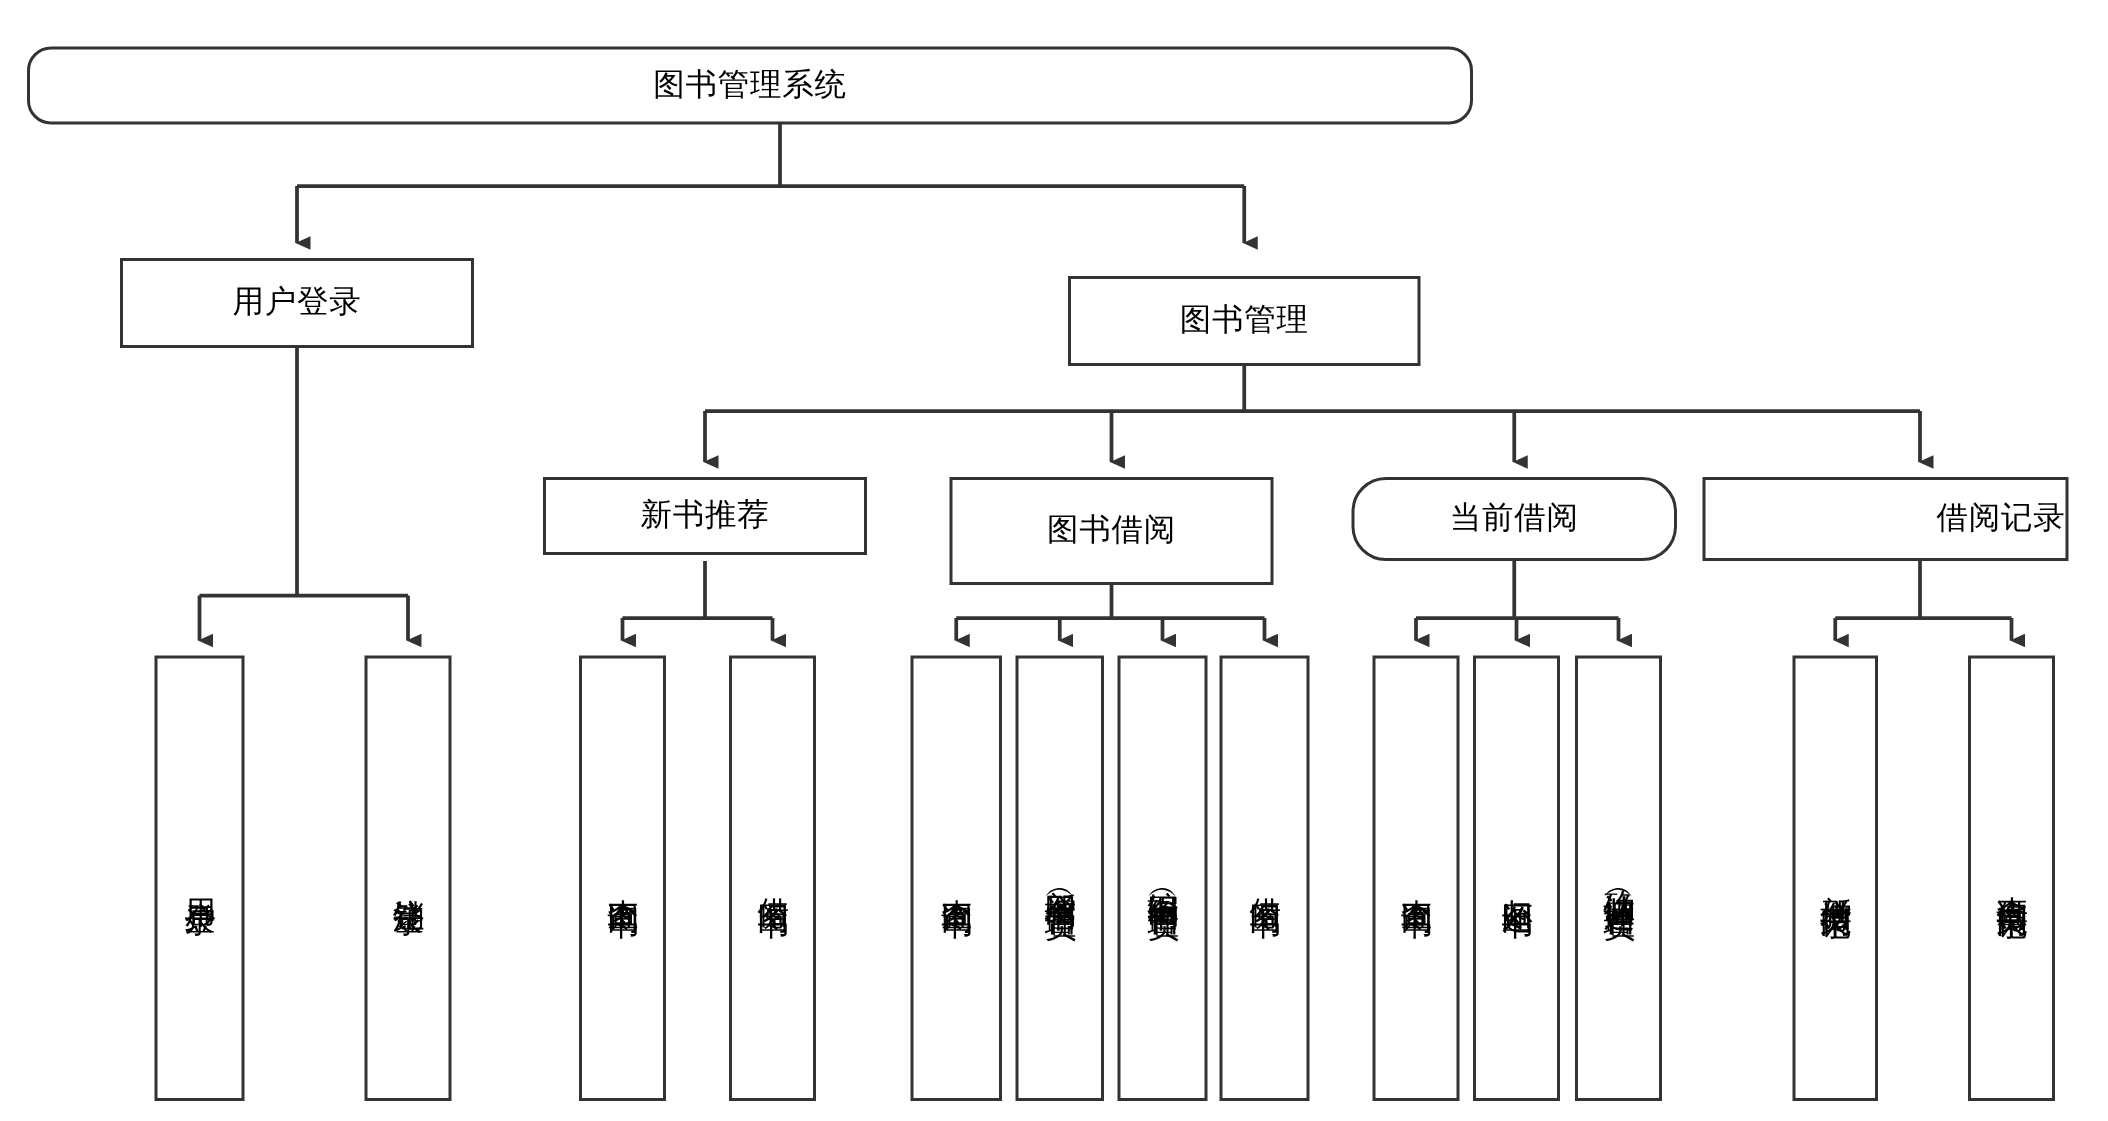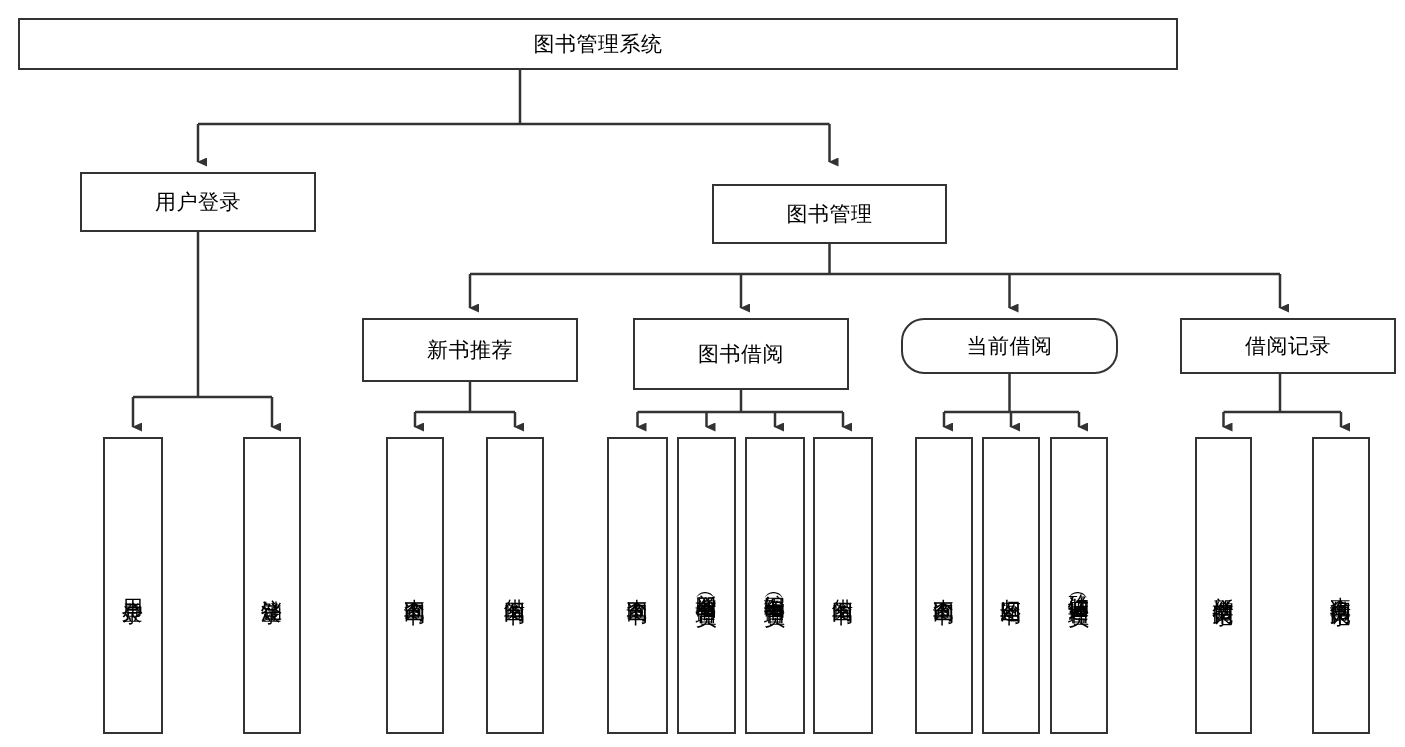--- a/index.html
+++ b/index.html
@@ -112,39 +112,39 @@
         <path d="M1011,412 L1011,427" marker-end="url(#arrowhead)"></path>
         <path d="M1079,412 L1079,427" marker-end="url(#arrowhead)"></path>
         <path d="M1280,374 L1280,412"></path>
         <path d="M1223.5,412 L1341,412"></path>
         <path d="M1223.5,412 L1223.5,427" marker-end="url(#arrowhead)"></path>
         <path d="M1341,412 L1341,427" marker-end="url(#arrowhead)"></path>
       </g>
   </svg>
 
   <div id="nodes-layer">
-      <div class="node horizontal" style="left: 18px; top: 18px; width: 1160px; height: 52px;">
+      <div class="node horizontal" style="left: 18px; top: 31px; width: 964px; height: 52px; border-radius: 16px;">
         <span class="node-label">图书管理系统</span>
       </div>
       <div class="node horizontal" style="left: 80px; top: 172px; width: 236px; height: 60px;">
         <span class="node-label">用户登录</span>
       </div>
       <div class="node horizontal" style="left: 712px; top: 184px; width: 235px; height: 60px;">
         <span class="node-label">图书管理</span>
       </div>
-      <div class="node horizontal" style="left: 362px; top: 318px; width: 216px; height: 64px;">
+      <div class="node horizontal" style="left: 362px; top: 318px; width: 216px; height: 52px;">
         <span class="node-label">新书推荐</span>
       </div>
       <div class="node horizontal" style="left: 633px; top: 318px; width: 216px; height: 72px;">
         <span class="node-label">图书借阅</span>
       </div>
       <div class="node horizontal" style="left: 901px; top: 318px; width: 217px; height: 56px; border-radius: 23px;">
         <span class="node-label">当前借阅</span>
       </div>
-      <div class="node horizontal" style="left: 1180px; top: 318px; width: 216px; height: 56px;">
+      <div class="node horizontal" style="left: 1135px; top: 318px; width: 244px; height: 56px; justify-content: flex-end;">
         <span class="node-label">借阅记录</span>
       </div>
       <div class="node vertical" style="left: 103px; top: 437px; width: 60px; height: 297px;">
         <span class="node-label">用户登录</span>
       </div>
       <div class="node vertical" style="left: 243px; top: 437px; width: 58px; height: 297px;">
         <span class="node-label">注销登录</span>
       </div>
       <div class="node vertical" style="left: 386px; top: 437px; width: 58px; height: 297px;">
         <span class="node-label">查询图书</span>

